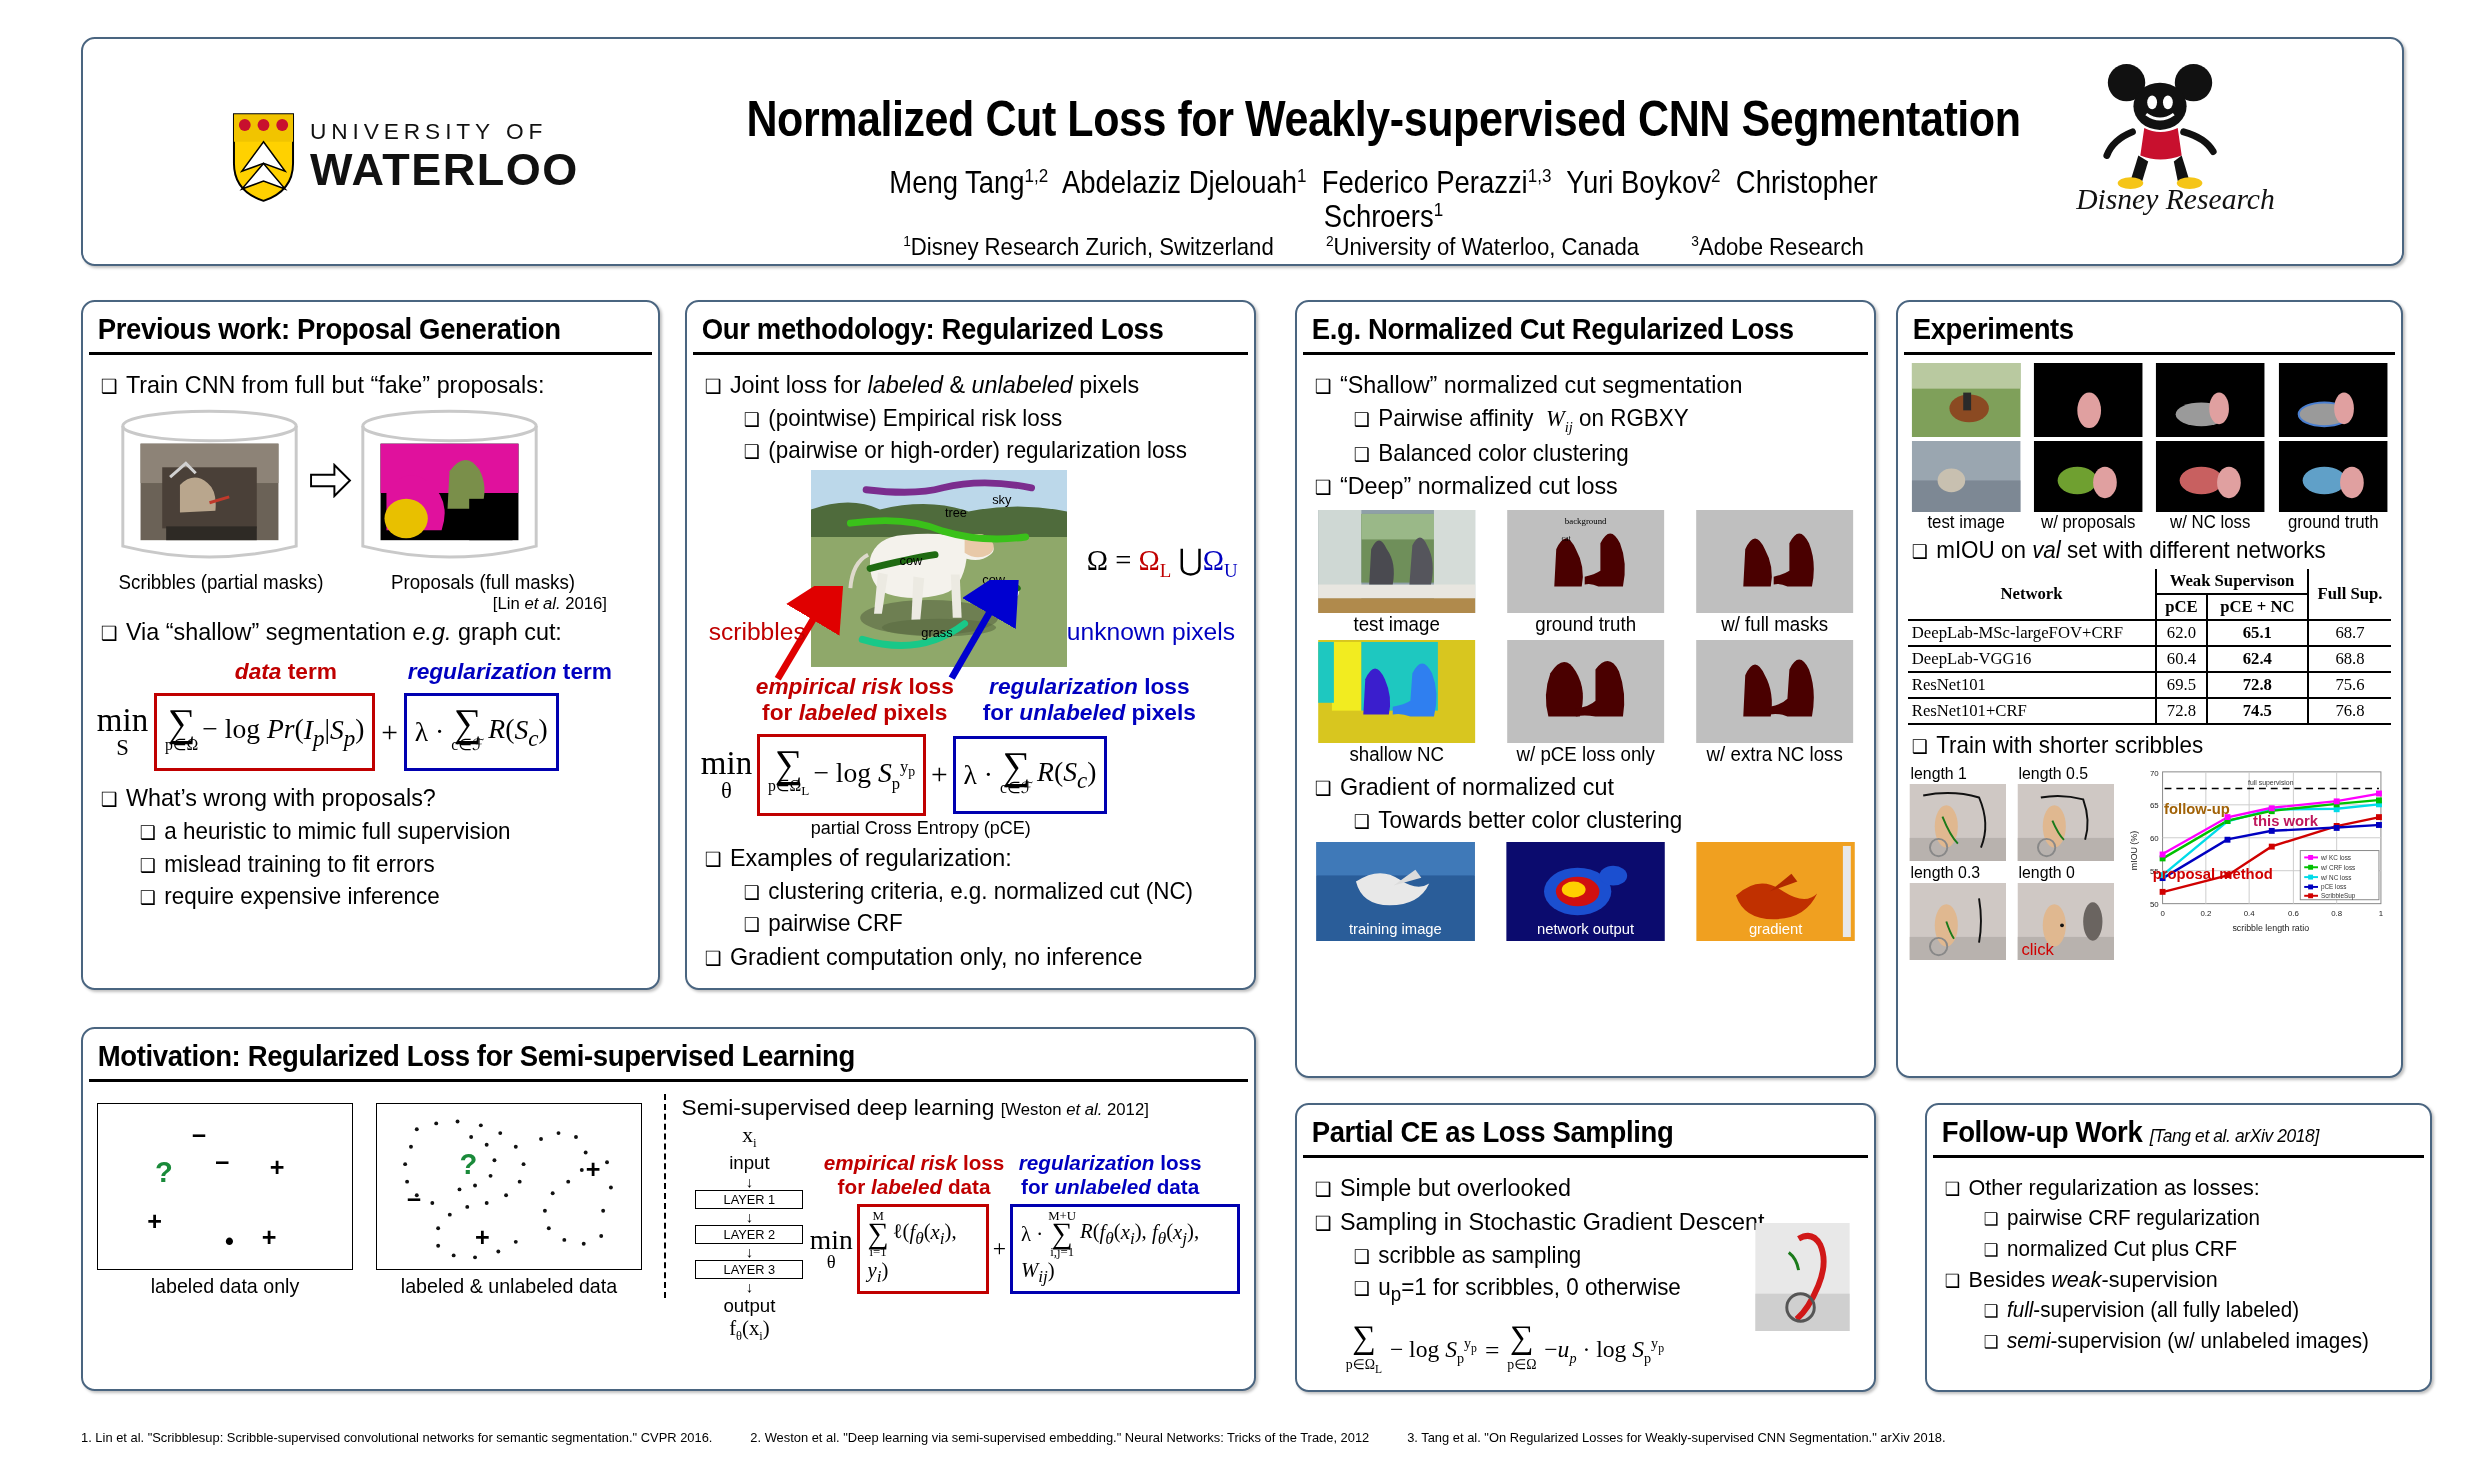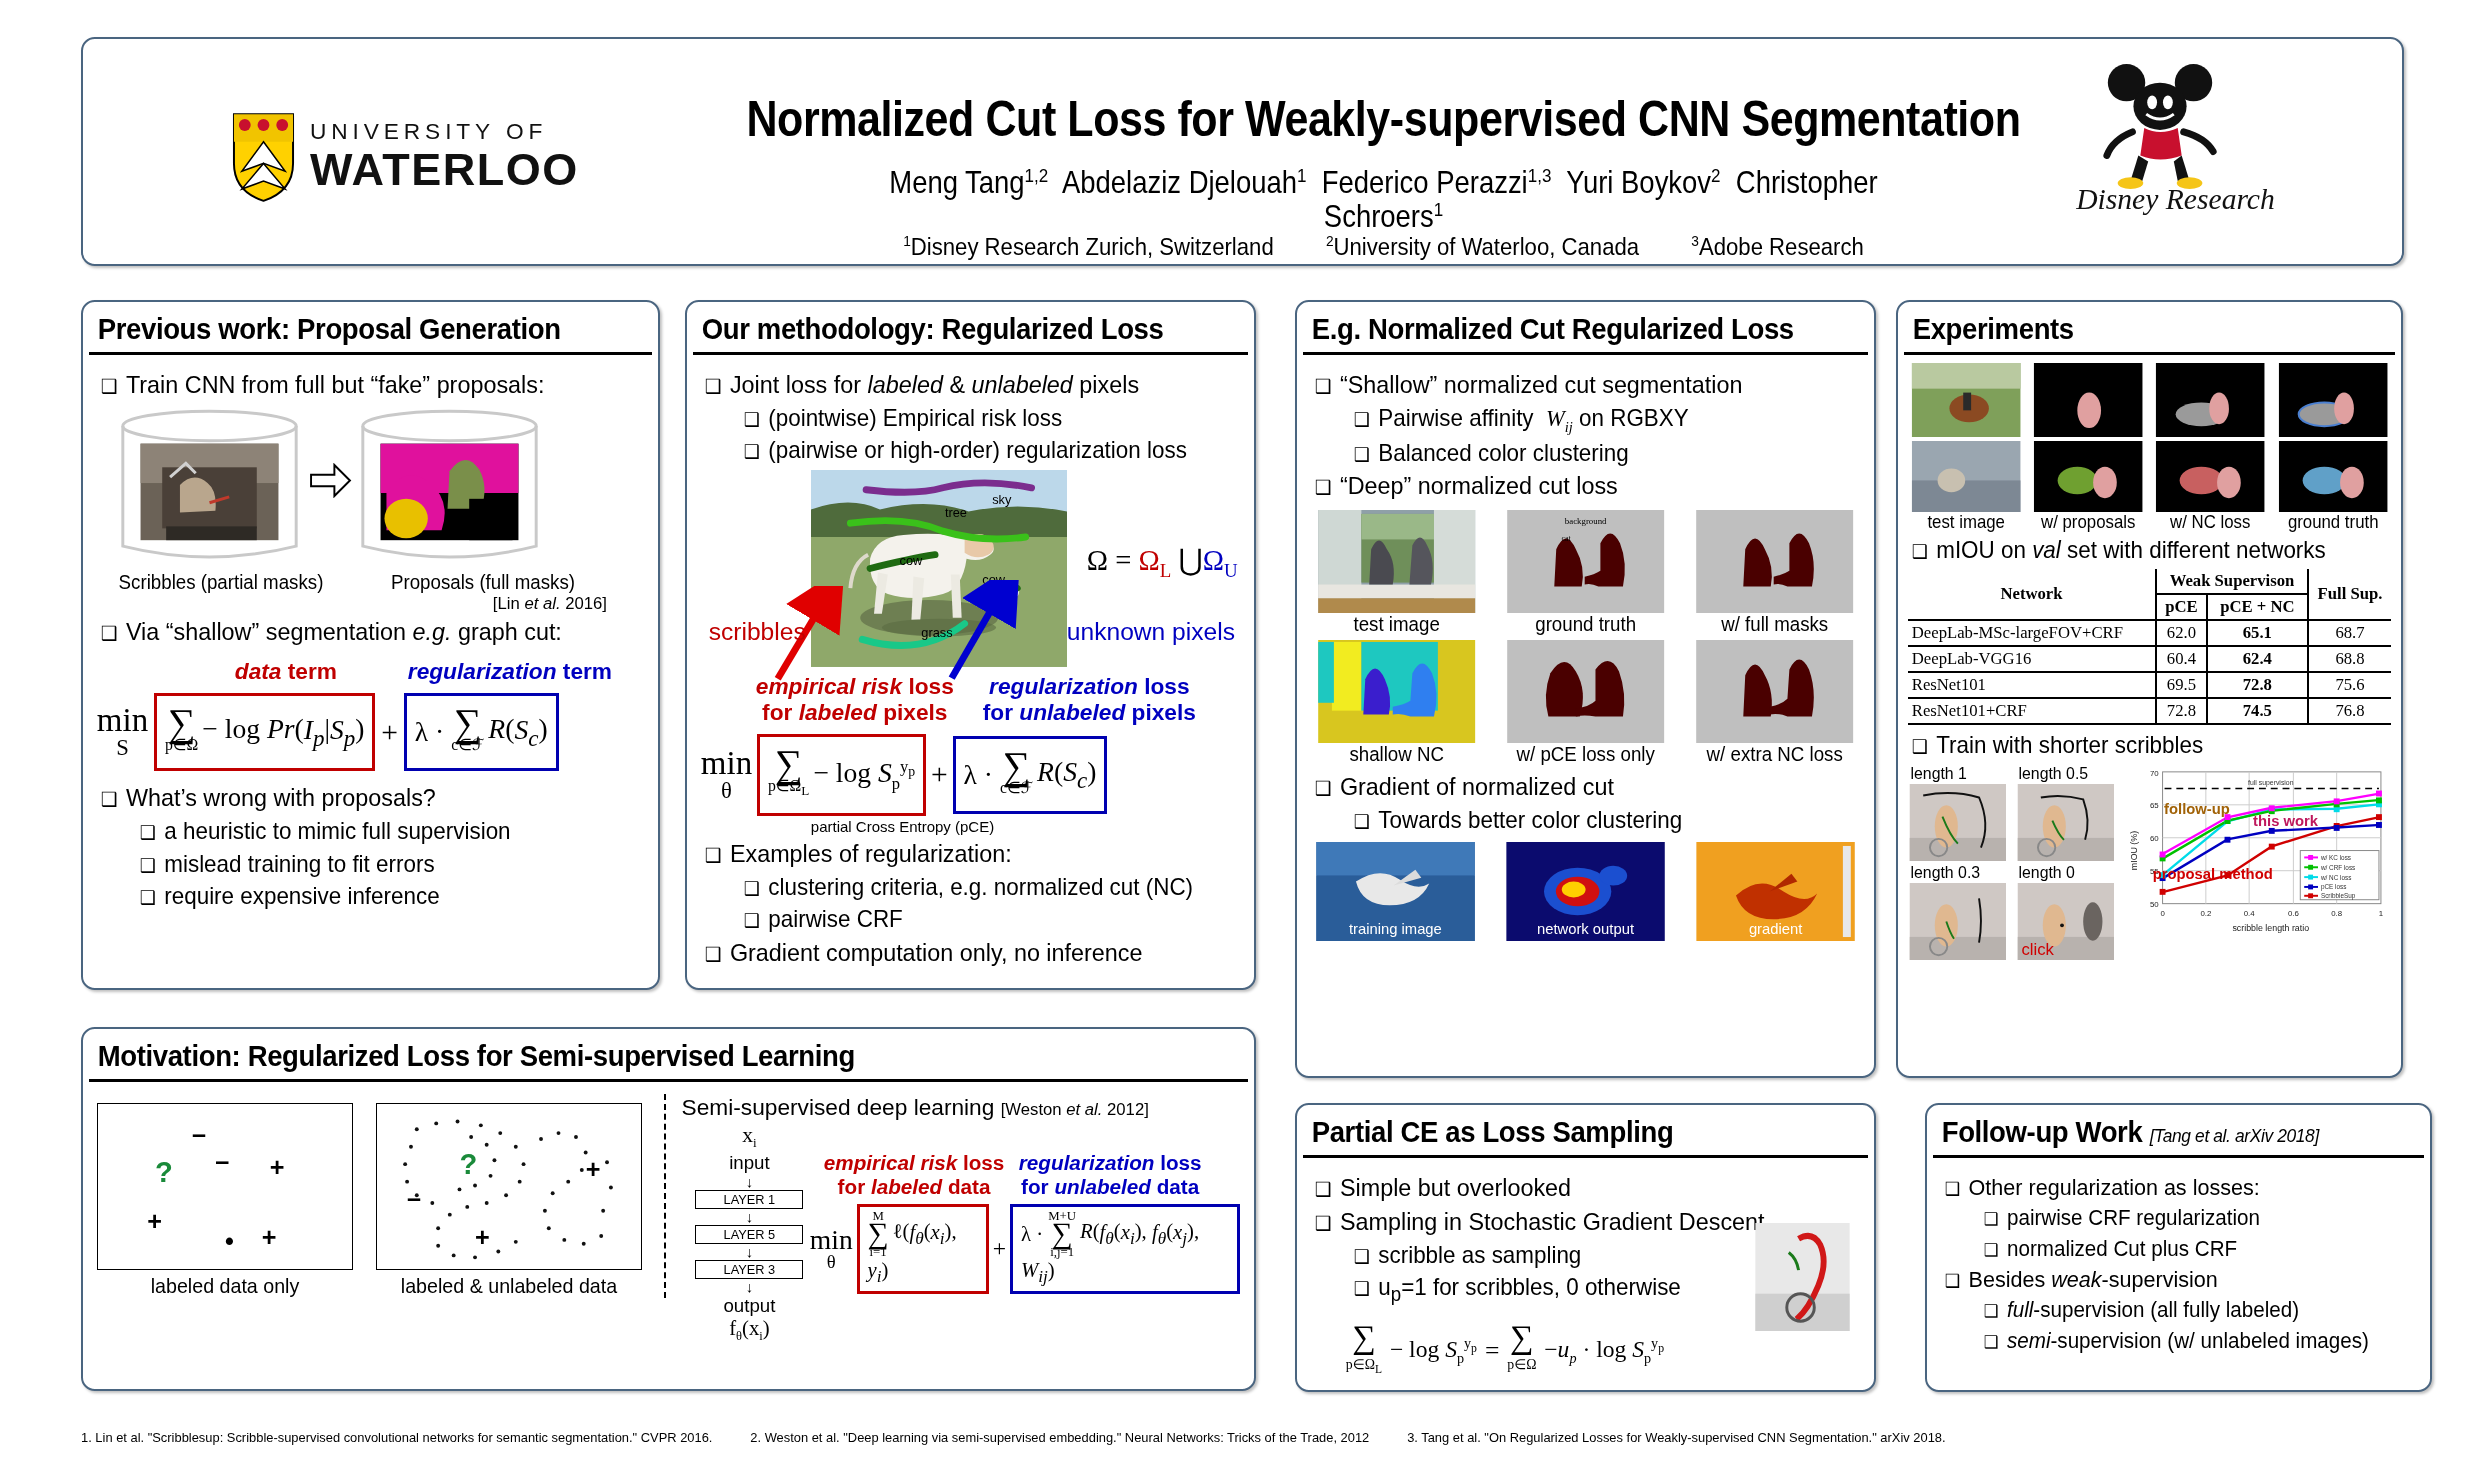--- a/index.html
+++ b/index.html
@@ -338,21 +338,21 @@
         </div>
         <span style="font-size:29.6px;">+</span>
         <div class="box-blue">
           <span style="font-size:27.6px;vertical-align:middle;">λ · </span>
           <span style="display:inline-block;text-align:center;vertical-align:middle;">
             <span class="sum">∑</span><br><span class="small-sub" style="position:relative;top:-9.9px;">c∈ℱ</span>
           </span>
           <span style="font-size:27.6px;vertical-align:middle;"><i>R</i>(<i>S<sub>c</sub></i>)</span>
         </div>
       </div>
-      <div style="font-size:15px;padding-left:110px;margin-top:2px;">partial Cross Entropy (pCE)</div>
+      <div style="font-size:18px;padding-left:110px;margin-top:2px;">partial Cross Entropy (pCE)</div>
 
       <div class="b l1 bx" style="margin-top:3.9px;">Examples of regularization:</div>
       <div class="b l2 bx">clustering criteria, e.g. normalized cut (NC)</div>
       <div class="b l2 bx">pairwise CRF</div>
       <div class="b l1 bx">Gradient computation only, no inference</div>
     </div>
   </div>
 
   <div class="panel" id="col3">
     <div class="panel-title">E.g. Normalized Cut Regularized Loss</div>
@@ -799,21 +799,21 @@
           <span>Semi-supervised deep learning</span>
           <span style="font-size:16.7px;">[Weston <i>et al.</i> 2012]</span>
         </div>
 
         <div style="position:absolute;left:29.6px;top:29.6px;width:108px;text-align:center;">
           <div style="font-family:'Liberation Serif',serif;font-size:21.7px;">x<sub style="font-size:.6em">i</sub></div>
           <div style="font-size:18.7px;">input</div>
           <div style="font-size:14.8px;">↓</div>
           <div style="border:1.5px solid #000;font-size:12.8px;padding:1px 0;">LAYER 1</div>
           <div style="font-size:14.8px;">↓</div>
-          <div style="border:1.5px solid #000;font-size:12.8px;padding:1px 0;">LAYER 5</div>
+          <div style="border:1.5px solid #000;font-size:12.8px;padding:1px 0;">LAYER 2</div>
           <div style="font-size:14.8px;">↓</div>
           <div style="border:1.5px solid #000;font-size:12.8px;padding:1px 0;">LAYER 3</div>
           <div style="font-size:14.8px;">↓</div>
           <div style="font-size:18.7px;">output</div>
           <div style="font-family:'Liberation Serif',serif;font-size:20.7px;">f<sub style="font-size:.6em">θ</sub>(x<sub style="font-size:.6em">i</sub>)</div>
         </div>
 
         <div style="position:absolute;left:158px;top:57px;text-align:center;line-height:1.18;">
           <div class="lbl-red" style="font-size:20.7px;">empirical risk<span class="n"> loss</span></div>
           <div class="lbl-red" style="font-size:20.7px;"><span class="n">for </span>labeled<span class="n"> data</span></div>

